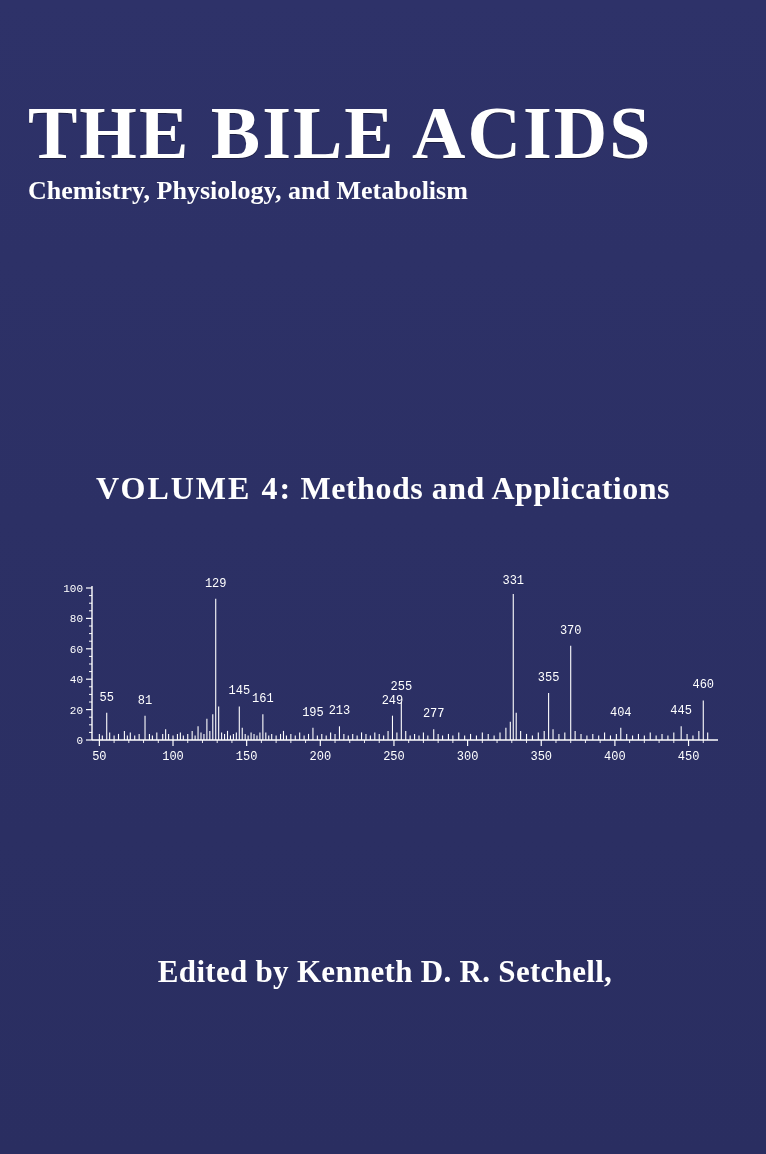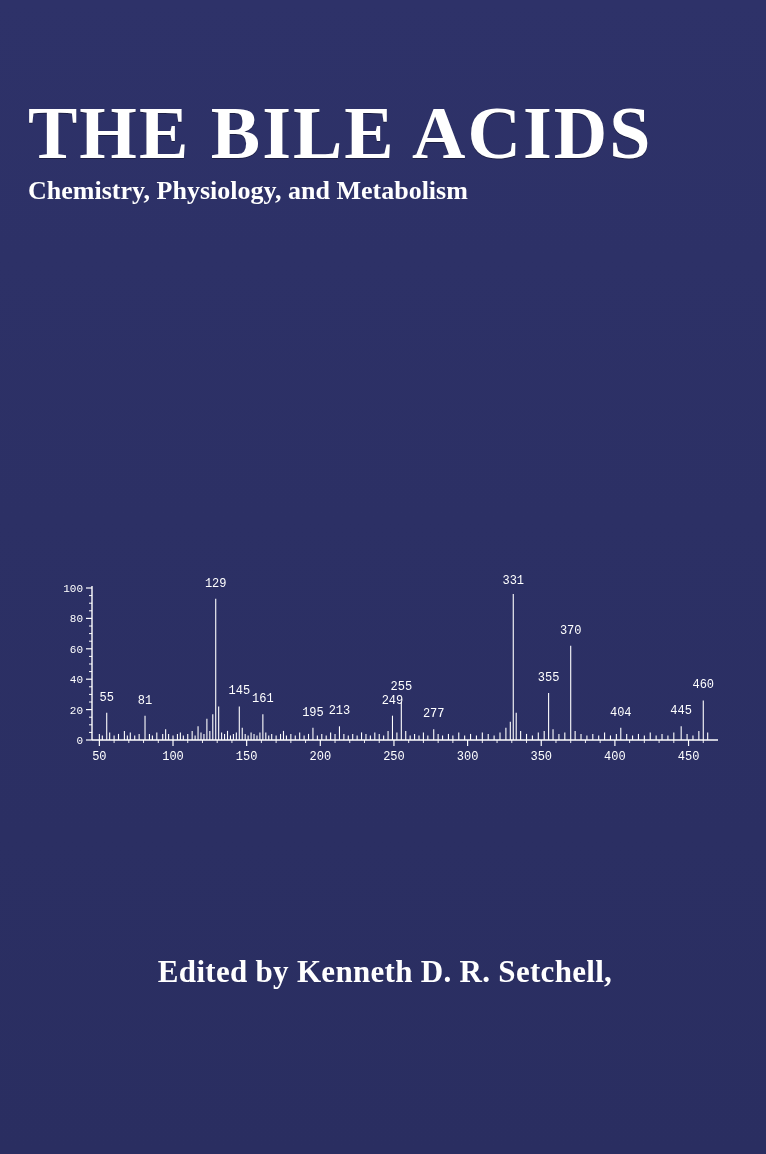--- a/index.html
+++ b/index.html
@@ -90,20 +90,24 @@
 </head>
 <body>
 
 <div class="cover">
 
   <div class="title-block">
     <h1 class="main-title">THE BILE ACIDS</h1>
     <div class="subtitle">Chemistry, Physiology, and Metabolism</div>
   </div>
 
+  <div class="volume-line">
+    <span class="vol-label">VOLUME 4:</span>
+    <span>Methods and Applications</span>
+  </div>
 
   <div class="chart-wrap">
     <svg class="chart-svg" id="spectrum" width="690" height="230" viewBox="0 0 690 230">
         <line x1="52" y1="180" x2="678" y2="180" stroke="#ffffff" stroke-width="1.4"></line>
         <line x1="52" y1="180" x2="52" y2="26" stroke="#ffffff" stroke-width="1.4"></line>
         <line x1="46" y1="180" x2="52" y2="180" stroke="#ffffff" stroke-width="1.2"></line>
         <text x="43" y="184" fill="#ffffff" font-size="11" text-anchor="end" font-family="&quot;Liberation Mono&quot;, monospace">0</text>
         <line x1="46" y1="149.6" x2="52" y2="149.6" stroke="#ffffff" stroke-width="1.2"></line>
         <text x="43" y="153.6" fill="#ffffff" font-size="11" text-anchor="end" font-family="&quot;Liberation Mono&quot;, monospace">20</text>
         <line x1="46" y1="119.19999999999999" x2="52" y2="119.19999999999999" stroke="#ffffff" stroke-width="1.2"></line>

